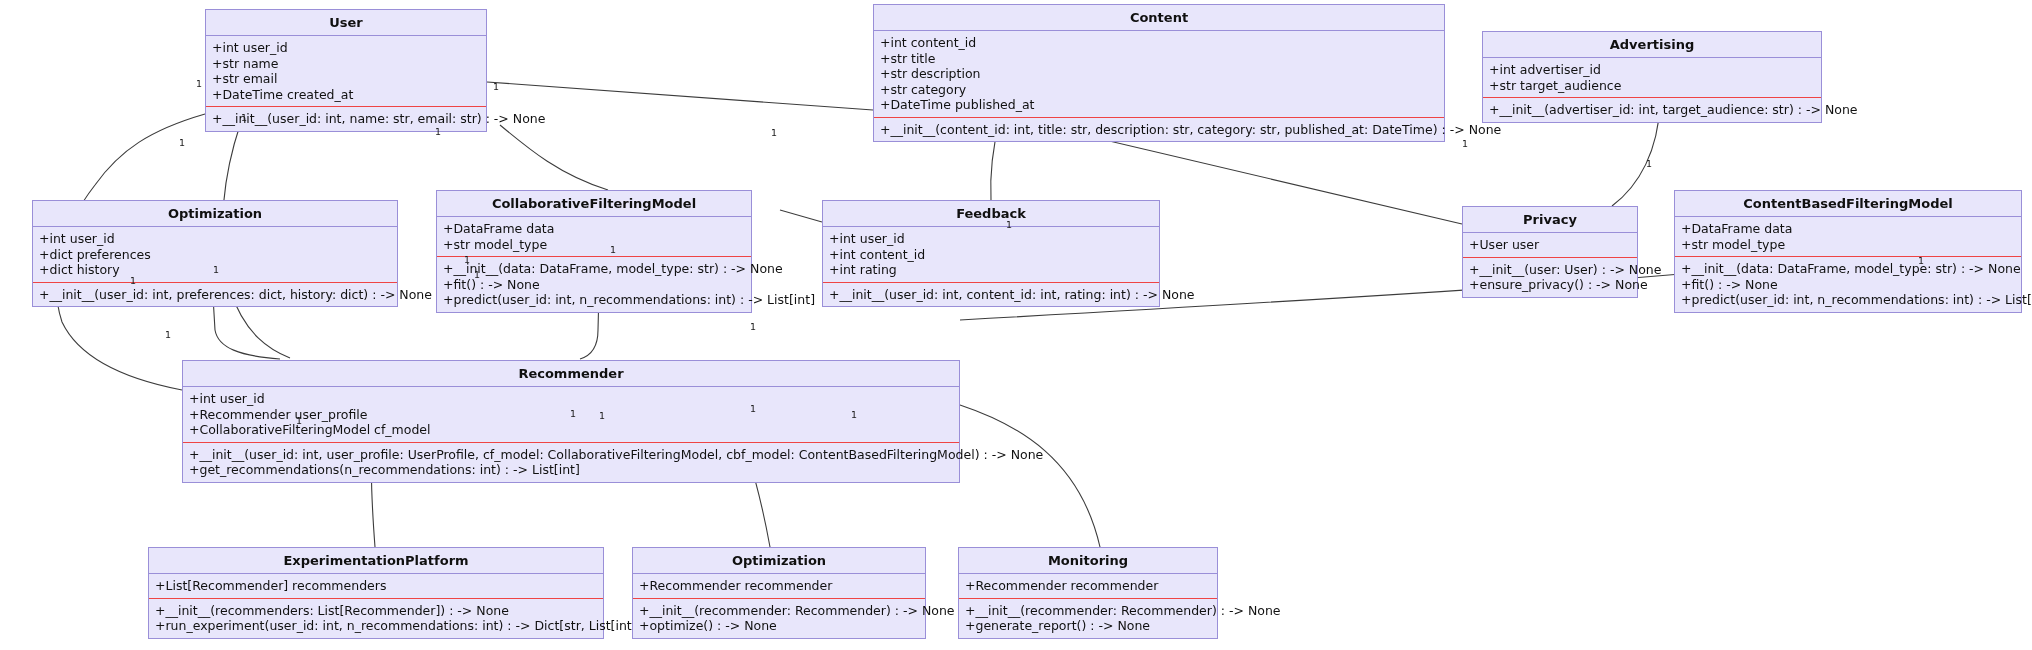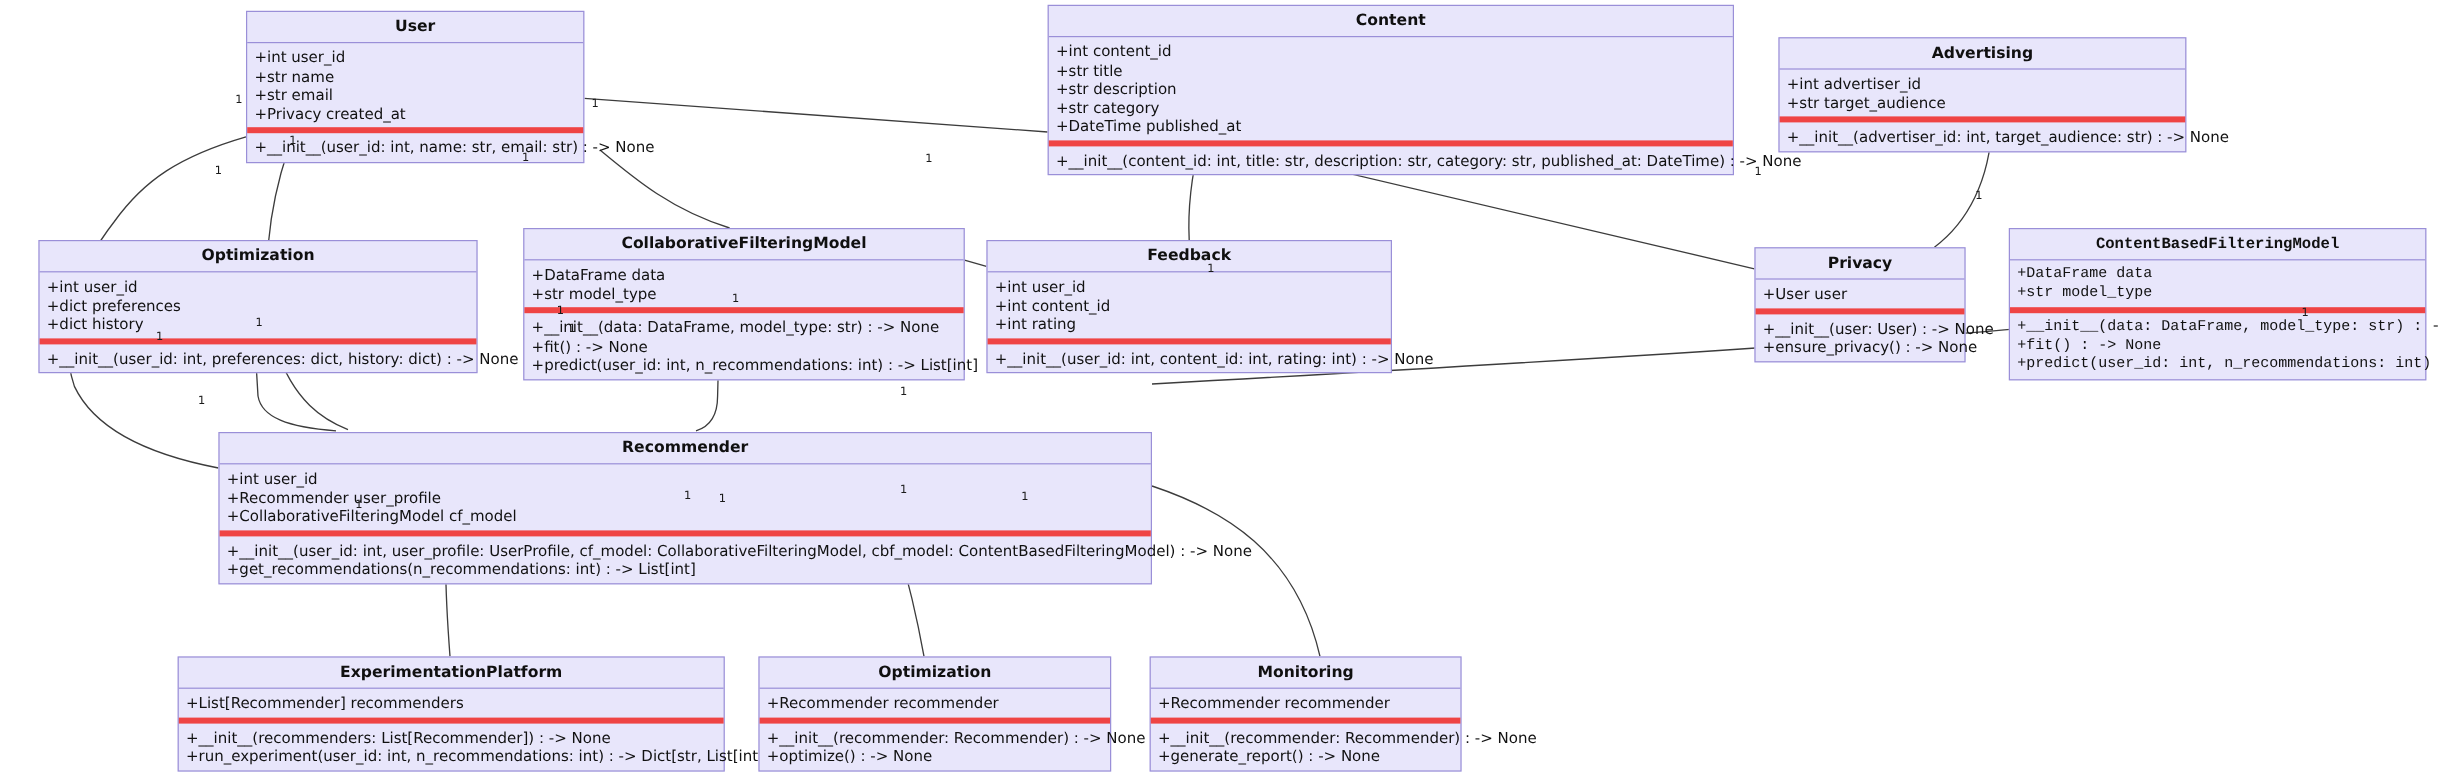--- a/index.html
+++ b/index.html
@@ -38,21 +38,21 @@
     font-weight: bold;
     font-size: 13px;
     color: #101010;
     padding: 5px 6px 5px 6px;
     border-bottom: 1px solid #9a8fd8;
     line-height: 15px;
     white-space: nowrap;
   }
   .uml-attrs {
     padding: 4px 0px 4px 0px;
-    border-bottom: 5px solid #ef4444;
+    border-bottom: 1px solid #ef4444;
   }
   .uml-methods {
     padding: 4px 0px 4px 0px;
   }
   .uml-row {
     font-size: 12.5px;
     color: #111111;
     line-height: 15.5px;
     padding: 0px 6px 0px 6px;
     white-space: nowrap;
@@ -85,21 +85,21 @@
       <path d="M 380 408 C 372 430 368 455 375 547" fill="none" stroke="#3c3c3c" stroke-width="1.1"></path>
       <path d="M 730 407 C 740 430 756 470 770 547" fill="none" stroke="#3c3c3c" stroke-width="1.1"></path>
       <path d="M 960 405 C 1020 425 1080 460 1100 547" fill="none" stroke="#3c3c3c" stroke-width="1.1"></path>
     </svg>
 <div class="uml-class" style="left: 205px; top: 9px; width: 282px;">
       <div class="uml-title">User</div>
       <div class="uml-attrs">
         <div class="uml-row">+int user_id</div>
         <div class="uml-row">+str name</div>
         <div class="uml-row">+str email</div>
-        <div class="uml-row">+Privacy created_at</div>
+        <div class="uml-row">+DateTime created_at</div>
       </div>
       <div class="uml-methods">
         <div class="uml-row">+__init__(user_id: int, name: str, email: str) : -&gt; None</div>
       </div>
     </div>
     <div class="uml-class" style="left: 873px; top: 4px; width: 572px;">
       <div class="uml-title">Content</div>
       <div class="uml-attrs">
         <div class="uml-row">+int content_id</div>
         <div class="uml-row">+str title</div>
@@ -125,21 +125,21 @@
       <div class="uml-title">Optimization</div>
       <div class="uml-attrs">
         <div class="uml-row">+int user_id</div>
         <div class="uml-row">+dict preferences</div>
         <div class="uml-row">+dict history</div>
       </div>
       <div class="uml-methods">
         <div class="uml-row">+__init__(user_id: int, preferences: dict, history: dict) : -&gt; None</div>
       </div>
     </div>
-    <div class="uml-class" style="left: 436px; top: 190px; width: 368px;">
+    <div class="uml-class" style="left: 436px; top: 190px; width: 316px;">
       <div class="uml-title">CollaborativeFilteringModel</div>
       <div class="uml-attrs">
         <div class="uml-row">+DataFrame data</div>
         <div class="uml-row">+str model_type</div>
       </div>
       <div class="uml-methods">
         <div class="uml-row">+__init__(data: DataFrame, model_type: str) : -&gt; None</div>
         <div class="uml-row">+fit() : -&gt; None</div>
         <div class="uml-row">+predict(user_id: int, n_recommendations: int) : -&gt; List[int]</div>
       </div>
@@ -158,21 +158,21 @@
     <div class="uml-class" style="left: 1462px; top: 206px; width: 176px;">
       <div class="uml-title">Privacy</div>
       <div class="uml-attrs">
         <div class="uml-row">+User user</div>
       </div>
       <div class="uml-methods">
         <div class="uml-row">+__init__(user: User) : -&gt; None</div>
         <div class="uml-row">+ensure_privacy() : -&gt; None</div>
       </div>
     </div>
-    <div class="uml-class" style="left: 1674px; top: 190px; width: 348px; font-family: Liberation Mono, monospace;">
+    <div class="uml-class" style="left: 1674px; top: 190px; width: 348px;">
       <div class="uml-title">ContentBasedFilteringModel</div>
       <div class="uml-attrs">
         <div class="uml-row">+DataFrame data</div>
         <div class="uml-row">+str model_type</div>
       </div>
       <div class="uml-methods">
         <div class="uml-row">+__init__(data: DataFrame, model_type: str) : -&gt; None</div>
         <div class="uml-row">+fit() : -&gt; None</div>
         <div class="uml-row">+predict(user_id: int, n_recommendations: int) : -&gt; List[int]</div>
       </div>

